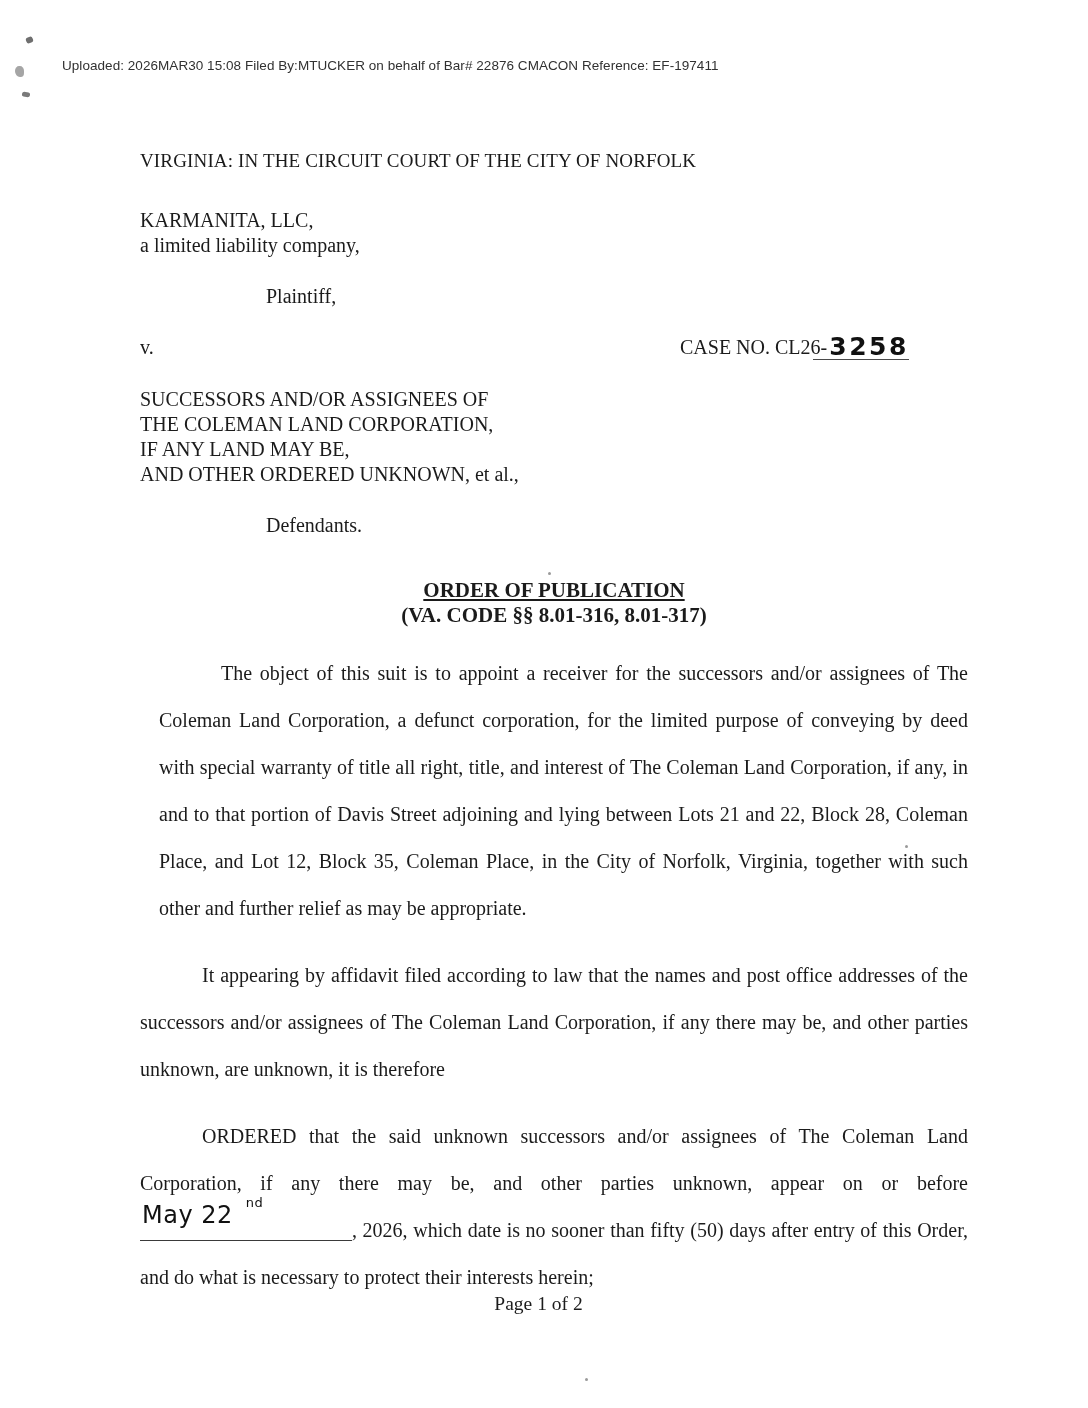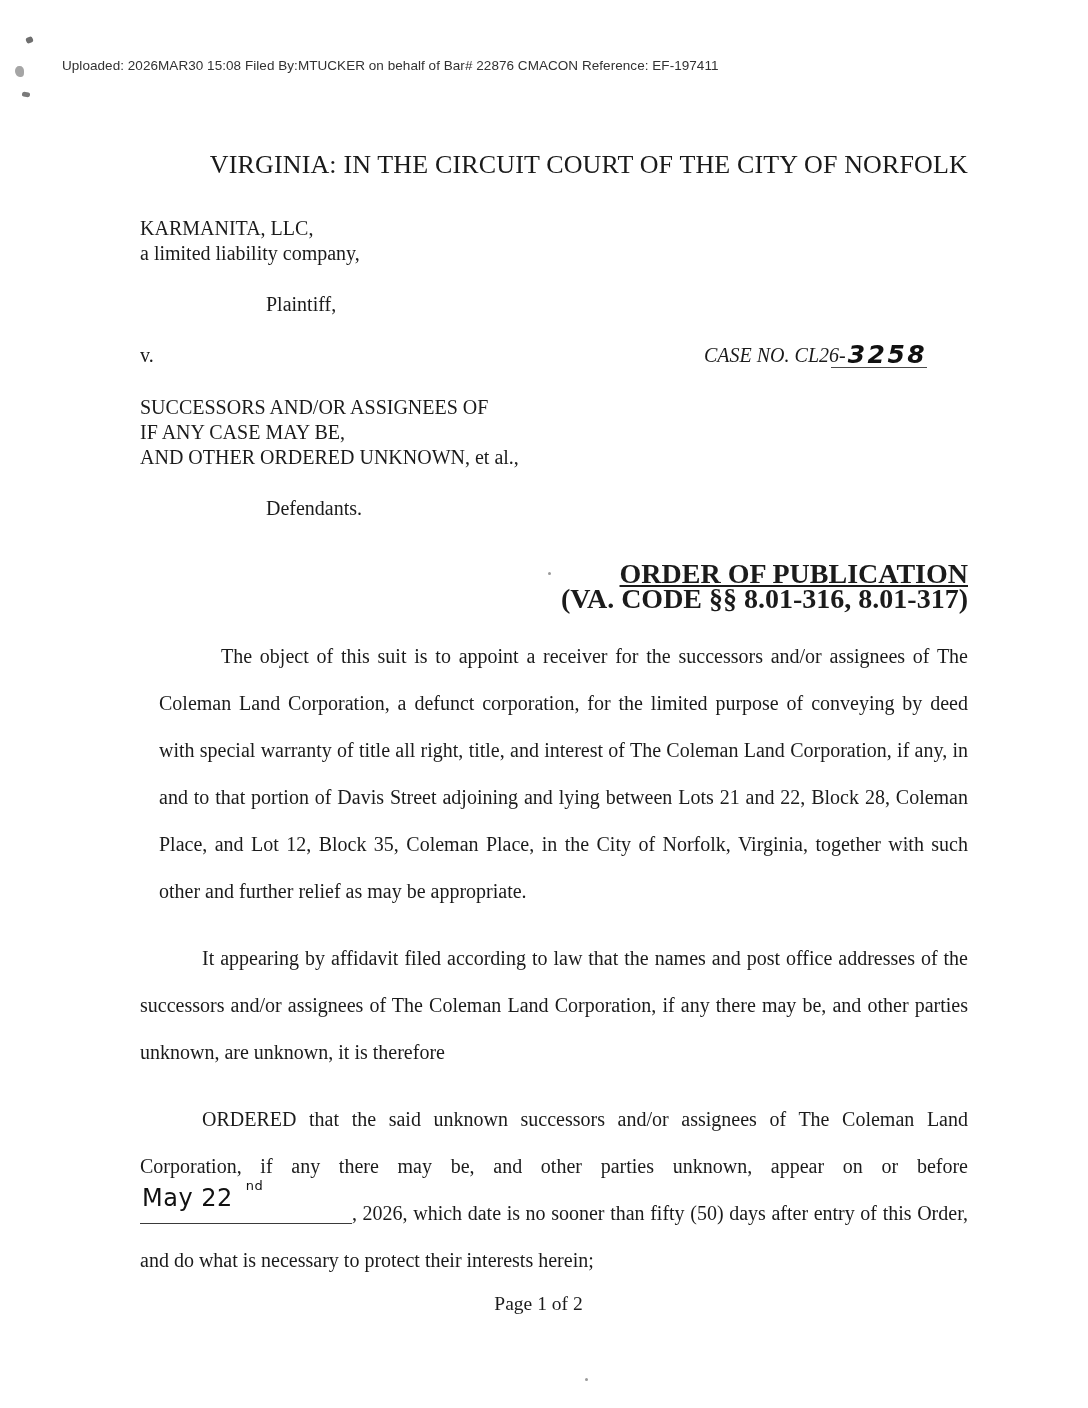--- a/index.html
+++ b/index.html
@@ -43,22 +43,22 @@
 
   
   .body-area {
     position: absolute;
     left: 140px;
     top: 150px;
     width: 828px;
   }
 
   .court-title {
-    text-align: right;
-    font-size: 26px;
+    text-align: left;
+    font-size: 19px;
     letter-spacing: 0.15px;
     color: #1a1a1a;
     margin-bottom: 36px;
     white-space: nowrap;
   }
 
   .caption-block {
     position: relative;
     font-size: 20px;
     line-height: 25px;
@@ -77,25 +77,24 @@
     position: relative;
     height: 30px;
   }
   .v-letter {
     position: absolute;
     left: 0;
     top: 0;
   }
   .case-no {
     position: absolute;
-    left: 564px;
+    left: 540px;
     top: -2px;
     font-size: 20px;
     white-space: nowrap;
-    font-style: italic;
   }
   .case-no .handwritten {
     font-family: "DejaVu Sans", sans-serif;
     font-size: 25px;
     font-weight: 700;
     color: #111;
     letter-spacing: 2.5px;
     position: relative;
     top: 1px;
     margin-left: 2px;
@@ -103,23 +102,23 @@
   .case-blank {
     display: inline-block;
     border-bottom: 1.3px solid #4a4a4a;
     min-width: 96px;
     margin-left: -96px;
     vertical-align: bottom;
     height: 22px;
   }
 
   .order-title {
-    text-align: right;
+    text-align: center;
     margin-top: 40px;
-    font-size: 28px;
+    font-size: 21px;
     font-weight: 700;
     line-height: 25px;
   }
   .order-title .ul {
     text-decoration: underline;
     text-underline-offset: 2px;
   }
 
   .para {
     font-size: 20px;
@@ -207,21 +206,22 @@
       <div class="v-row">
         <span class="v-letter">v.</span>
         <span class="case-no">
           <span>CASE NO. CL26-</span><span class="handwritten">3258</span><span class="case-blank"></span>
         </span>
       </div>
 
       <div class="gap-sm"></div>
 
       <div class="party-name">SUCCESSORS AND/OR ASSIGNEES OF</div>
-      <div class="party-name">IF ANY CASE MAY BE,</div>
+      <div class="party-name">THE COLEMAN LAND CORPORATION,</div>
+      <div class="party-name">IF ANY LAND MAY BE,</div>
       <div class="party-name">AND OTHER ORDERED UNKNOWN, et al.,</div>
 
       <div class="gap-md"></div>
 
       <div class="role-line">Defendants.</div>
     </div>
 
     <div class="order-title">
       <div><span class="ul">ORDER OF PUBLICATION</span></div>
       <div>(VA. CODE §§ 8.01-316, 8.01-317)</div>

